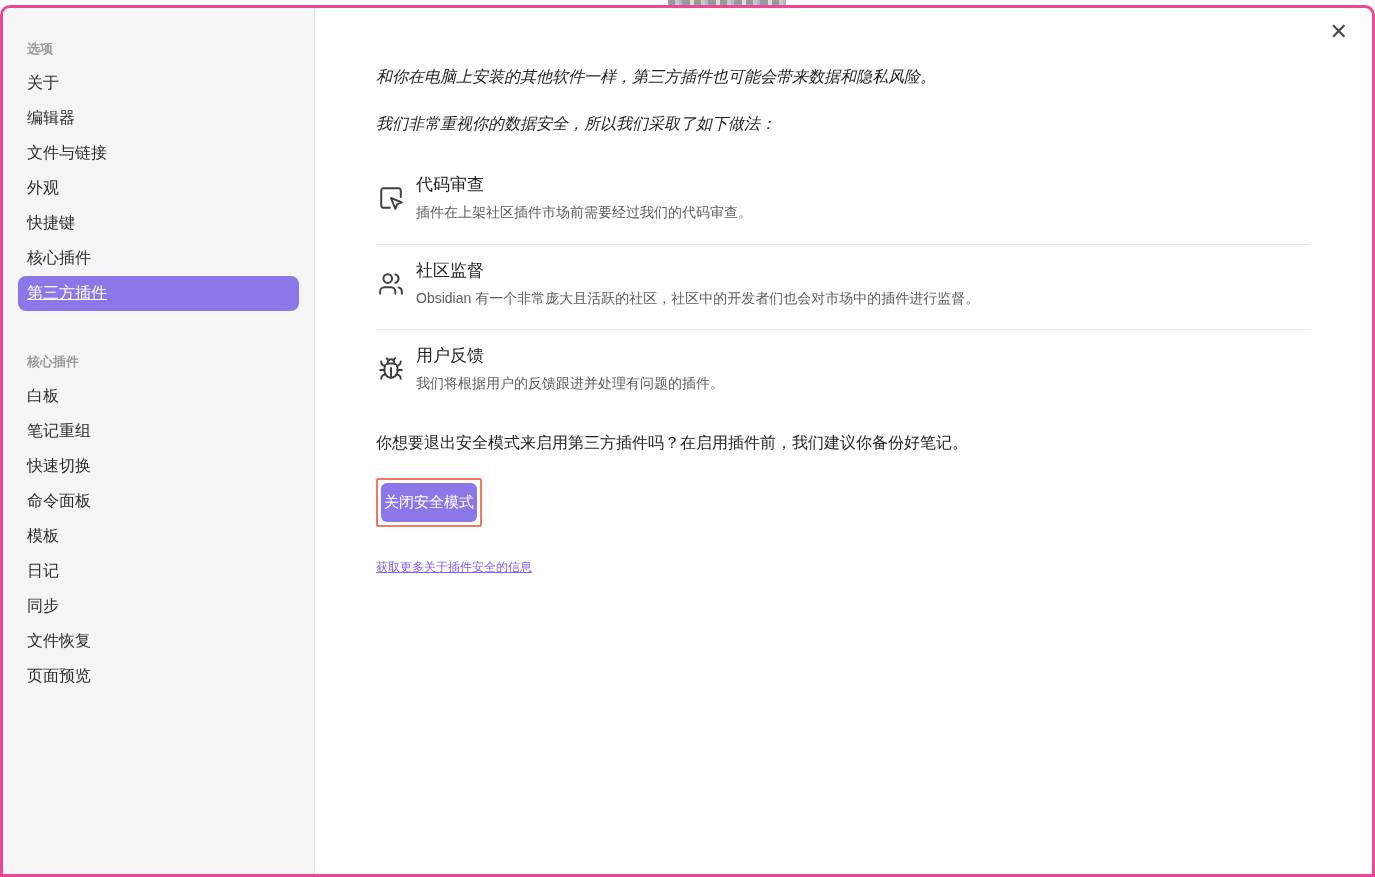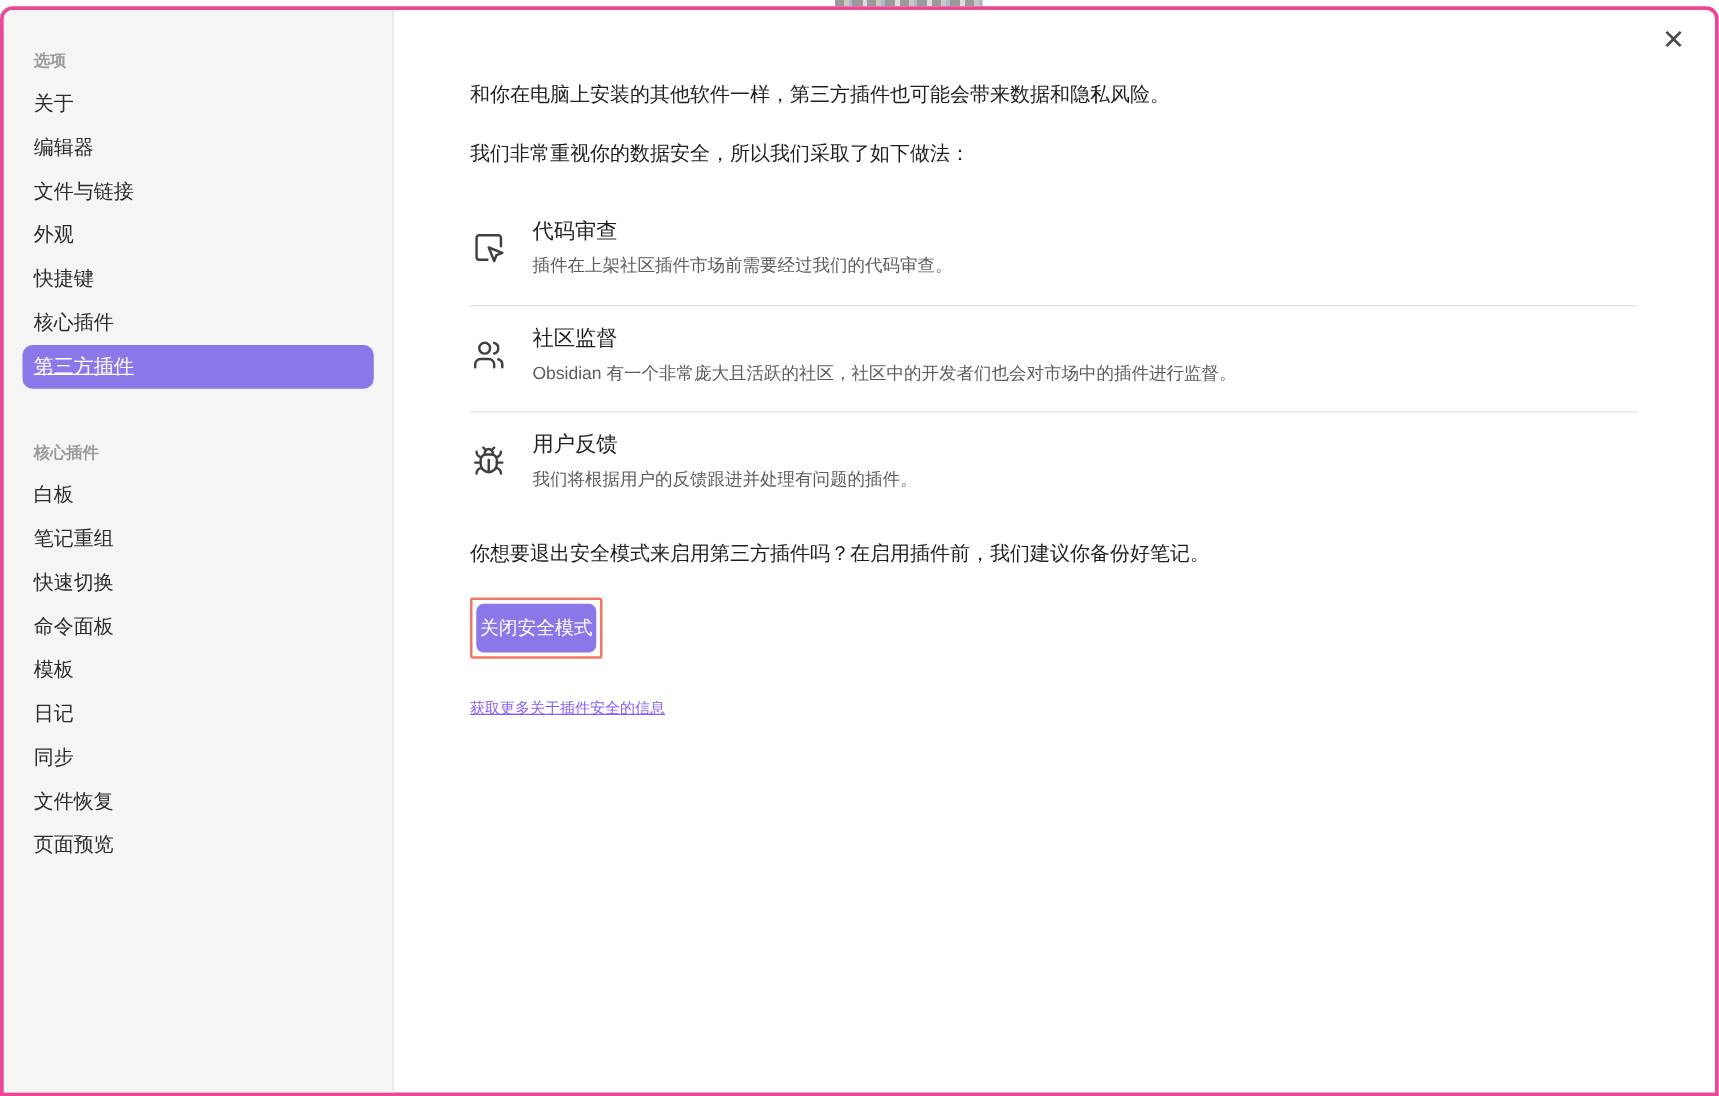--- a/index.html
+++ b/index.html
@@ -72,26 +72,26 @@
     position: absolute;
     top: 9px;
     right: 20px;
     font-size: 22px;
     line-height: 1;
     color: #4a4a4a;
     cursor: pointer;
     padding: 4px;
     user-select: none;
   }
-  .intro { font-size: 16px; line-height: 1.35; margin-bottom: 25px; color: #1f1f1f; }
+  .intro { font-size: 16px; line-height: 1.35; margin-bottom: 25px; color: #1f1f1f; font-style: italic; }
   .features { margin-top: 8px; }
   .feature {
     display: flex;
     align-items: center;
-    gap: 22px;
+    gap: 12px;
     padding: 14px 0 21px 2px;
     border-bottom: 1px solid #e4e4e4;
   }
   .feature:last-child { border-bottom: none; }
   .feature .icon { flex: 0 0 26px; width: 26px; height: 26px; color: #3f3f3f; }
   .feature .icon svg { width: 26px; height: 26px; display: block; }
   .feature-title { font-size: 17px; font-weight: 500; color: #1f1f1f; }
   .feature-desc { font-size: 14px; color: #5c5c5c; margin-top: 7px; line-height: 1.4; }
   .question { font-size: 16px; margin-top: 18px; color: #1f1f1f; }
   .button-highlight {

